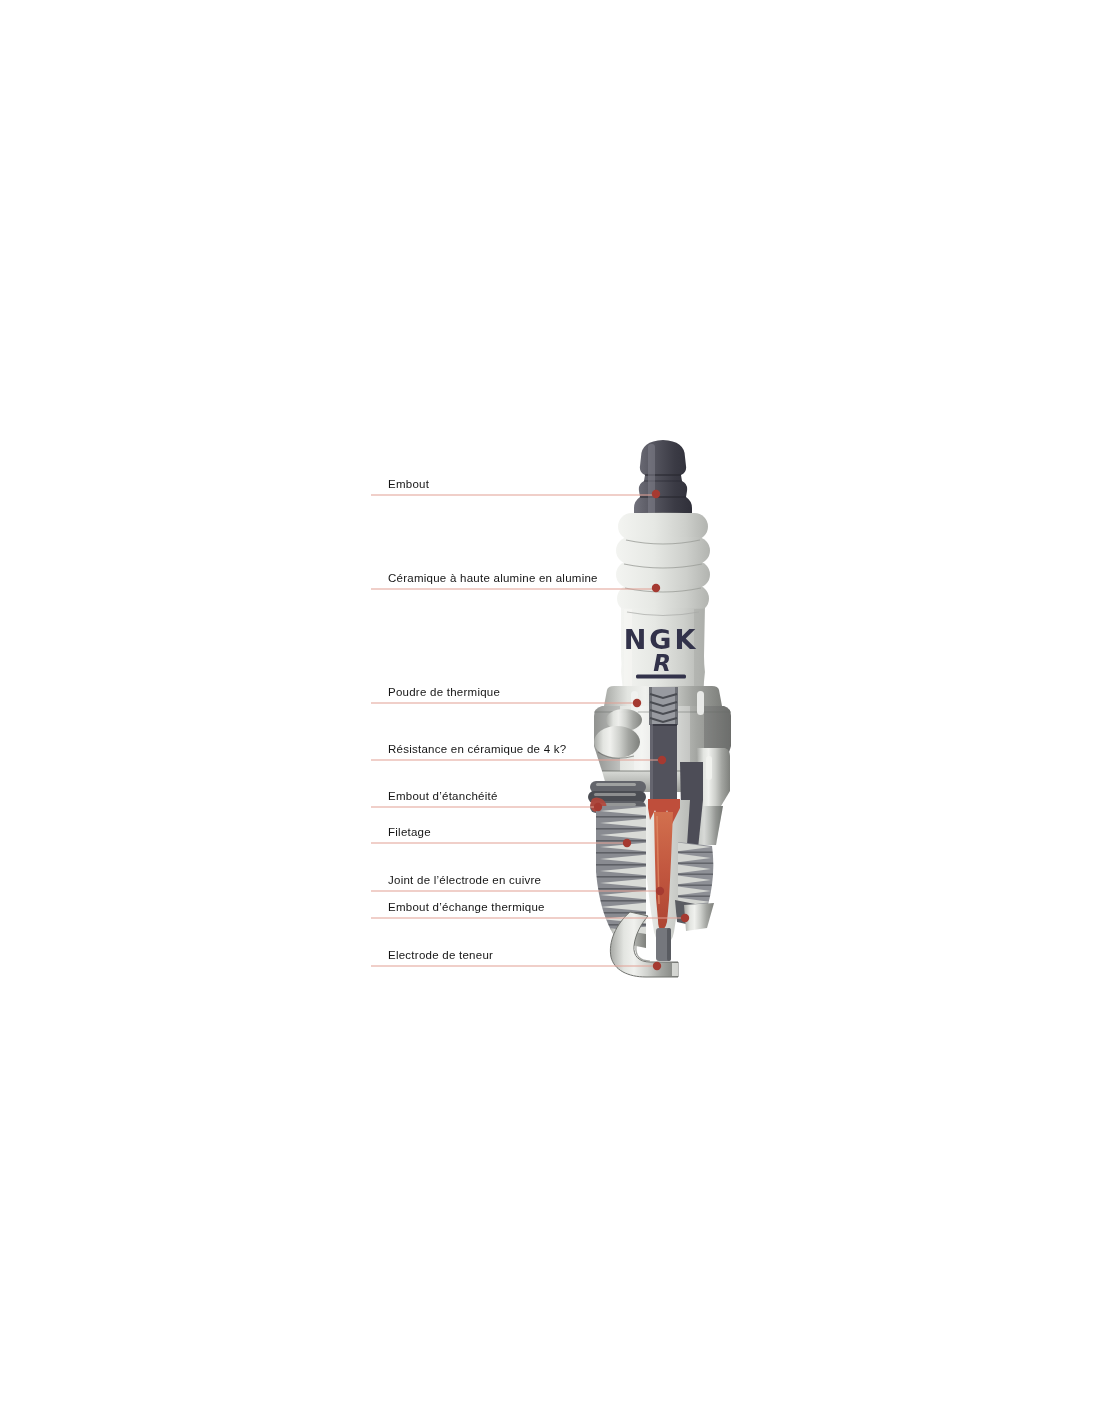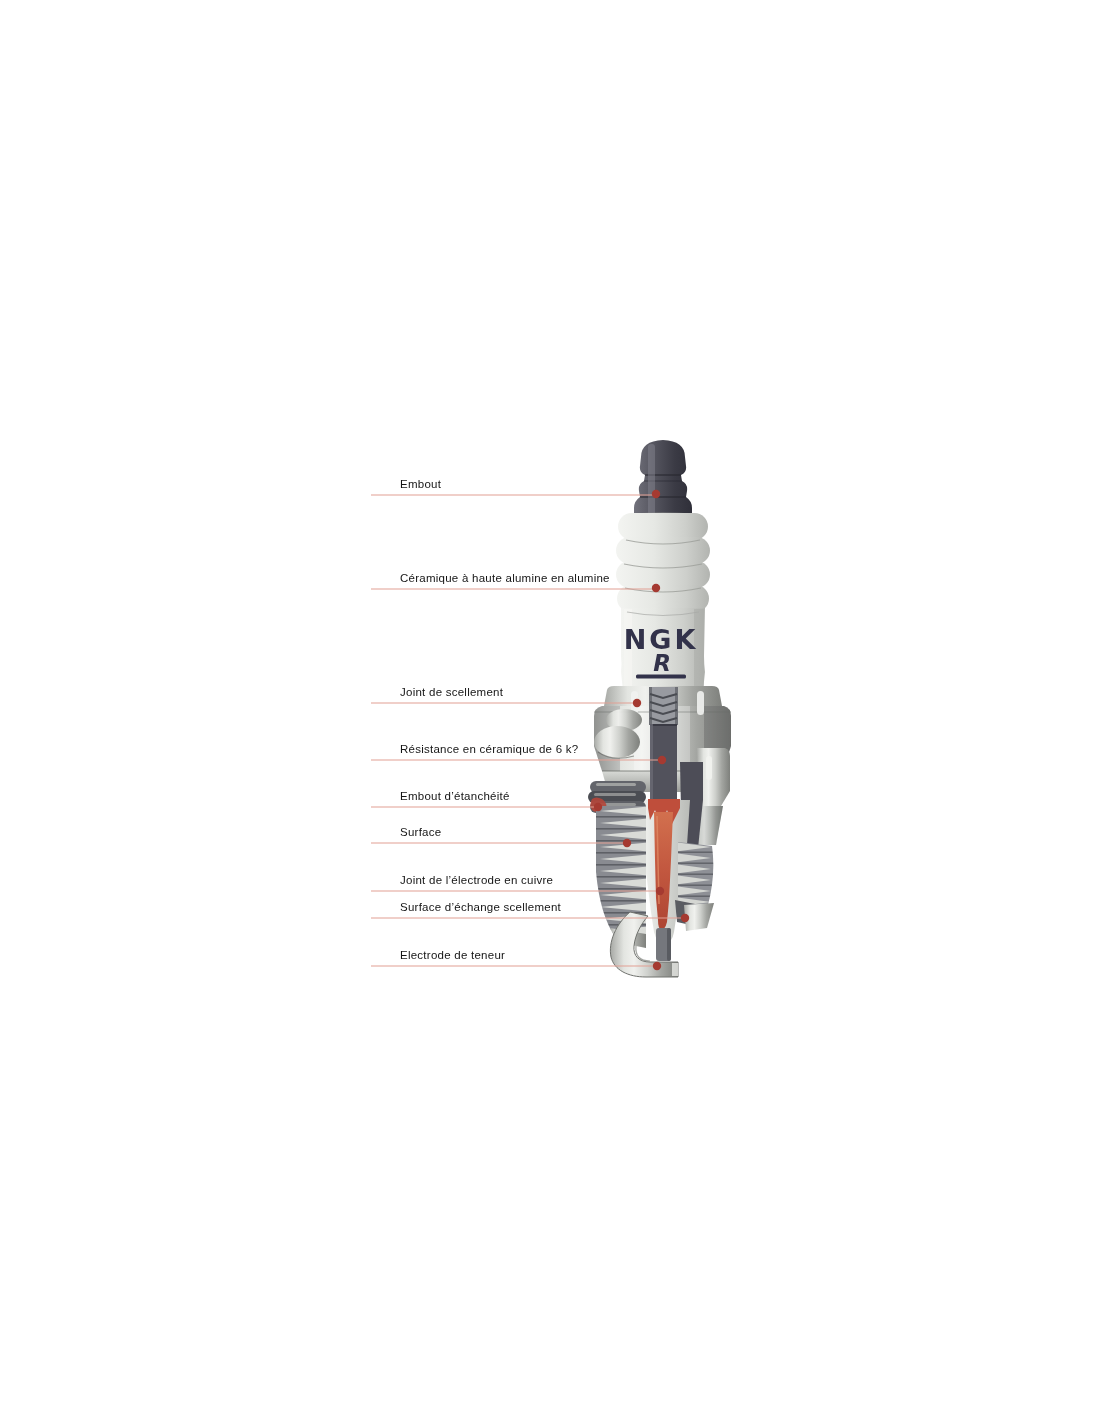--- a/index.html
+++ b/index.html
@@ -6,21 +6,21 @@
   .canvas{
     position:relative;
     width:1100px;height:1422px;
     background:#ffffff;
     overflow:hidden;
     font-family:"Liberation Sans",sans-serif;
   }
   .artwork{position:absolute;left:0;top:0;}
   .callout-label{
     position:absolute;
-    left:400px;
+    left:388px;
     font:11.5px/14px "Liberation Sans",sans-serif;
     color:#151515;
     letter-spacing:.25px;
     white-space:nowrap;
   }
   .callout-line{stroke:#e2a094;stroke-width:1.2;}
   .callout-dot{fill:#a53a31;}
   .logo-text{
     font-family:"DejaVu Sans",sans-serif;
     font-weight:bold;
@@ -241,21 +241,21 @@
       </g>
       <g>
         <line class="callout-line" x1="371" y1="966" x2="657" y2="966"></line>
         <circle class="callout-dot" cx="657" cy="966" r="4.2"></circle>
       </g>
     </g>
   </svg>
 
   <div class="callout-label" style="top:477px">Embout</div>
   <div class="callout-label" style="top:571px">Céramique à haute alumine en alumine</div>
-  <div class="callout-label" style="top:685px">Joint de scellement</div>
-  <div class="callout-label" style="top:742px">Résistance en céramique de 6 k?</div>
+  <div class="callout-label" style="top:685px">Poudre de thermique</div>
+  <div class="callout-label" style="top:742px">Résistance en céramique de 4 k?</div>
   <div class="callout-label" style="top:789px">Embout d’étanchéité</div>
-  <div class="callout-label" style="top:825px">Surface</div>
+  <div class="callout-label" style="top:825px">Filetage</div>
   <div class="callout-label" style="top:873px">Joint de l’électrode en cuivre</div>
-  <div class="callout-label" style="top:900px">Surface d’échange scellement</div>
+  <div class="callout-label" style="top:900px">Embout d’échange thermique</div>
   <div class="callout-label" style="top:948px">Electrode de teneur</div>
 
 </div>
 
 </body></html>

